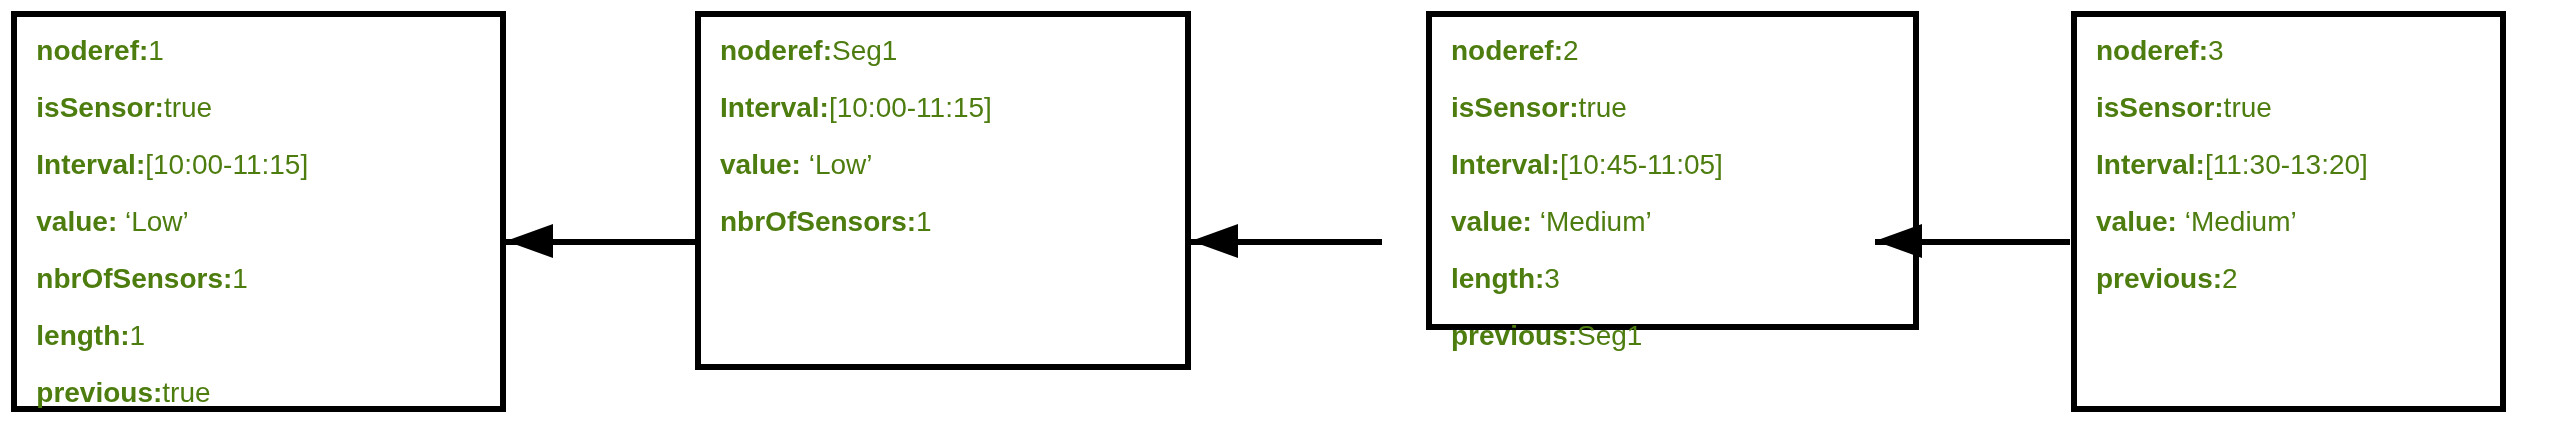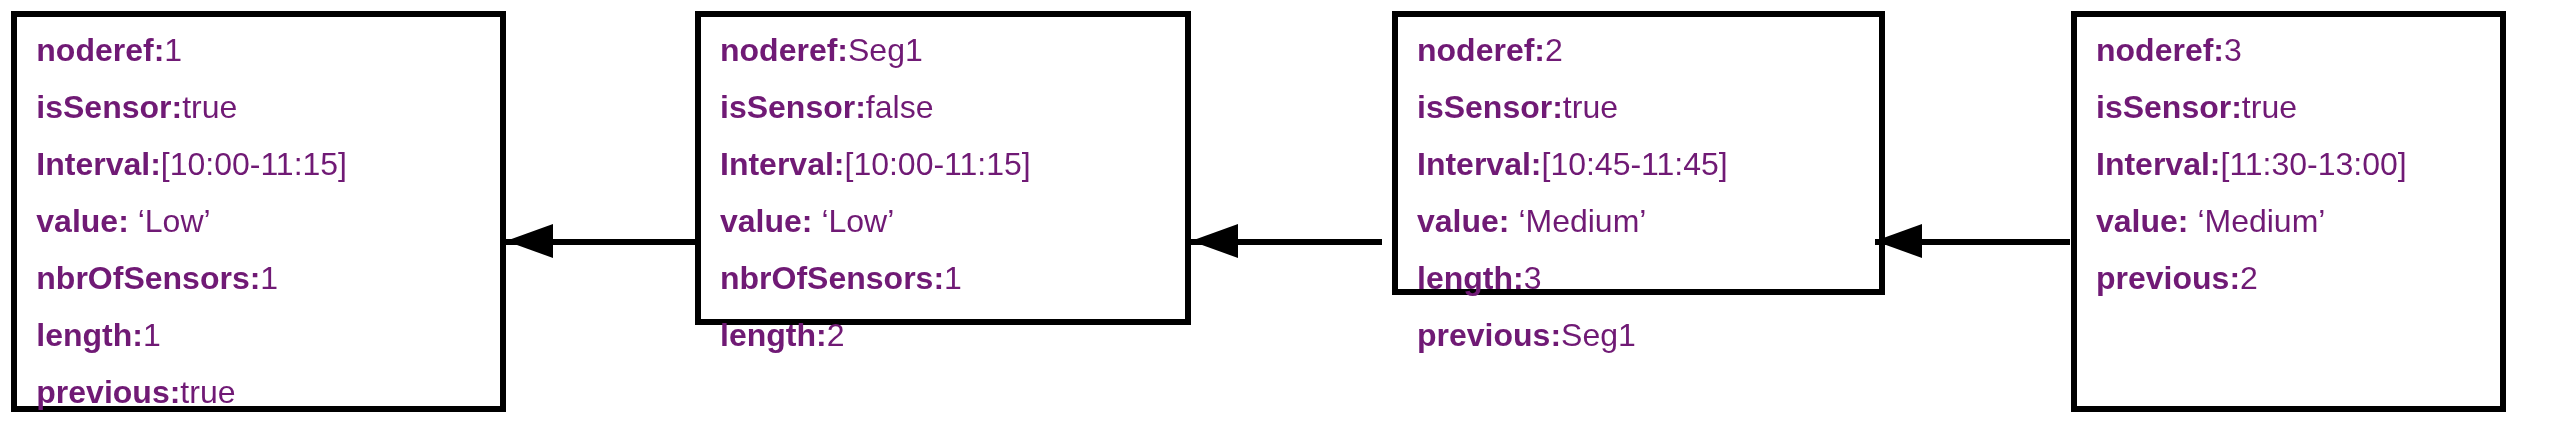--- a/index.html
+++ b/index.html
@@ -24,22 +24,22 @@
   .node-fields {
     position: absolute;
     left: 19px;
     top: 5.2px;
     right: 3.5px;
   }
   .field-row {
     height: 57px;
     line-height: 57px;
     white-space: nowrap;
-    font-size: 32px;
-    color: #701a75;
+    font-size: 28px;
+    color: #4d7c0f;
   }
   .field-key {
     font-weight: bold;
   }
   .field-val {
     font-weight: normal;
   }
   .connector {
     position: absolute;
     height: 0;
@@ -70,45 +70,43 @@
       <div class="node-fields">
         <div class="field-row"><span class="field-key">noderef:</span><span class="field-val">1</span></div>
         <div class="field-row"><span class="field-key">isSensor:</span><span class="field-val">true</span></div>
         <div class="field-row"><span class="field-key">Interval:</span><span class="field-val">[10:00-11:15]</span></div>
         <div class="field-row"><span class="field-key">value: </span><span class="field-val">‘Low’</span></div>
         <div class="field-row"><span class="field-key">nbrOfSensors:</span><span class="field-val">1</span></div>
         <div class="field-row"><span class="field-key">length:</span><span class="field-val">1</span></div>
         <div class="field-row"><span class="field-key">previous:</span><span class="field-val">true</span></div>
       </div>
     </div>
-    <div class="node-box" style="left: 695px; top: 11.3px; width: 496px; height: 314px;">
+    <div class="node-box" style="left: 695px; top: 11.3px; width: 496px; height: 359px;">
       <div class="node-fields">
         <div class="field-row"><span class="field-key">noderef:</span><span class="field-val">Seg1</span></div>
-        <div class="field-row"><span class="field-key">isSensor:</span><span class="field-val">false</span></div>
         <div class="field-row"><span class="field-key">Interval:</span><span class="field-val">[10:00-11:15]</span></div>
         <div class="field-row"><span class="field-key">value: </span><span class="field-val">‘Low’</span></div>
         <div class="field-row"><span class="field-key">nbrOfSensors:</span><span class="field-val">1</span></div>
-        <div class="field-row"><span class="field-key">length:</span><span class="field-val">2</span></div>
       </div>
     </div>
-    <div class="node-box" style="left: 1392px; top: 11.3px; width: 493px; height: 284px;">
+    <div class="node-box" style="left: 1426px; top: 11.3px; width: 493px; height: 319px;">
       <div class="node-fields">
         <div class="field-row"><span class="field-key">noderef:</span><span class="field-val">2</span></div>
         <div class="field-row"><span class="field-key">isSensor:</span><span class="field-val">true</span></div>
-        <div class="field-row"><span class="field-key">Interval:</span><span class="field-val">[10:45-11:45]</span></div>
+        <div class="field-row"><span class="field-key">Interval:</span><span class="field-val">[10:45-11:05]</span></div>
         <div class="field-row"><span class="field-key">value: </span><span class="field-val">‘Medium’</span></div>
         <div class="field-row"><span class="field-key">length:</span><span class="field-val">3</span></div>
         <div class="field-row"><span class="field-key">previous:</span><span class="field-val">Seg1</span></div>
       </div>
     </div>
     <div class="node-box" style="left: 2071px; top: 11.3px; width: 435px; height: 401px;">
       <div class="node-fields">
         <div class="field-row"><span class="field-key">noderef:</span><span class="field-val">3</span></div>
         <div class="field-row"><span class="field-key">isSensor:</span><span class="field-val">true</span></div>
-        <div class="field-row"><span class="field-key">Interval:</span><span class="field-val">[11:30-13:00]</span></div>
+        <div class="field-row"><span class="field-key">Interval:</span><span class="field-val">[11:30-13:20]</span></div>
         <div class="field-row"><span class="field-key">value: </span><span class="field-val">‘Medium’</span></div>
         <div class="field-row"><span class="field-key">previous:</span><span class="field-val">2</span></div>
       </div>
     </div>
     <div class="connector" style="left: 506px; top: 239px; width: 189px;">
       <div class="connector-line" style="width: 189px;"></div>
       <div class="connector-head"></div>
     </div>
     <div class="connector" style="left: 1191px; top: 239px; width: 191px;">
       <div class="connector-line" style="width: 191px;"></div>

